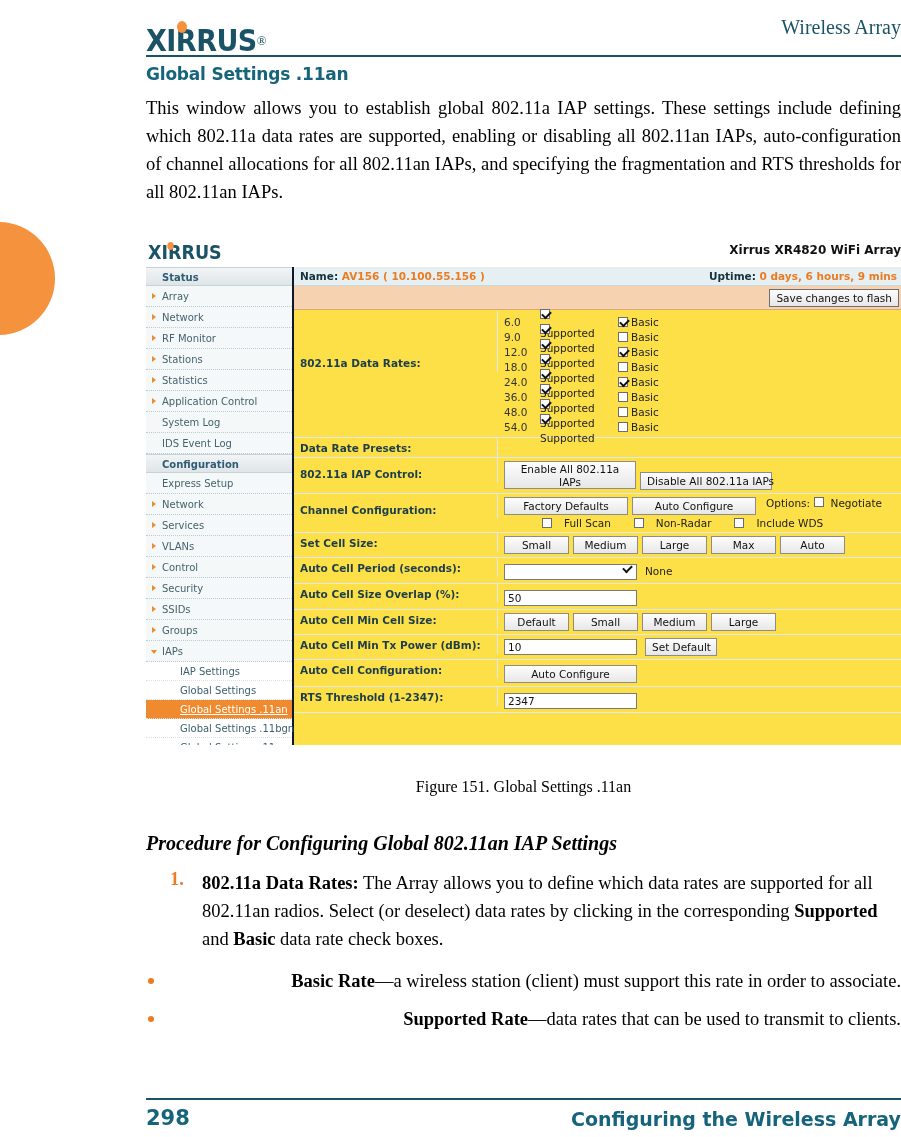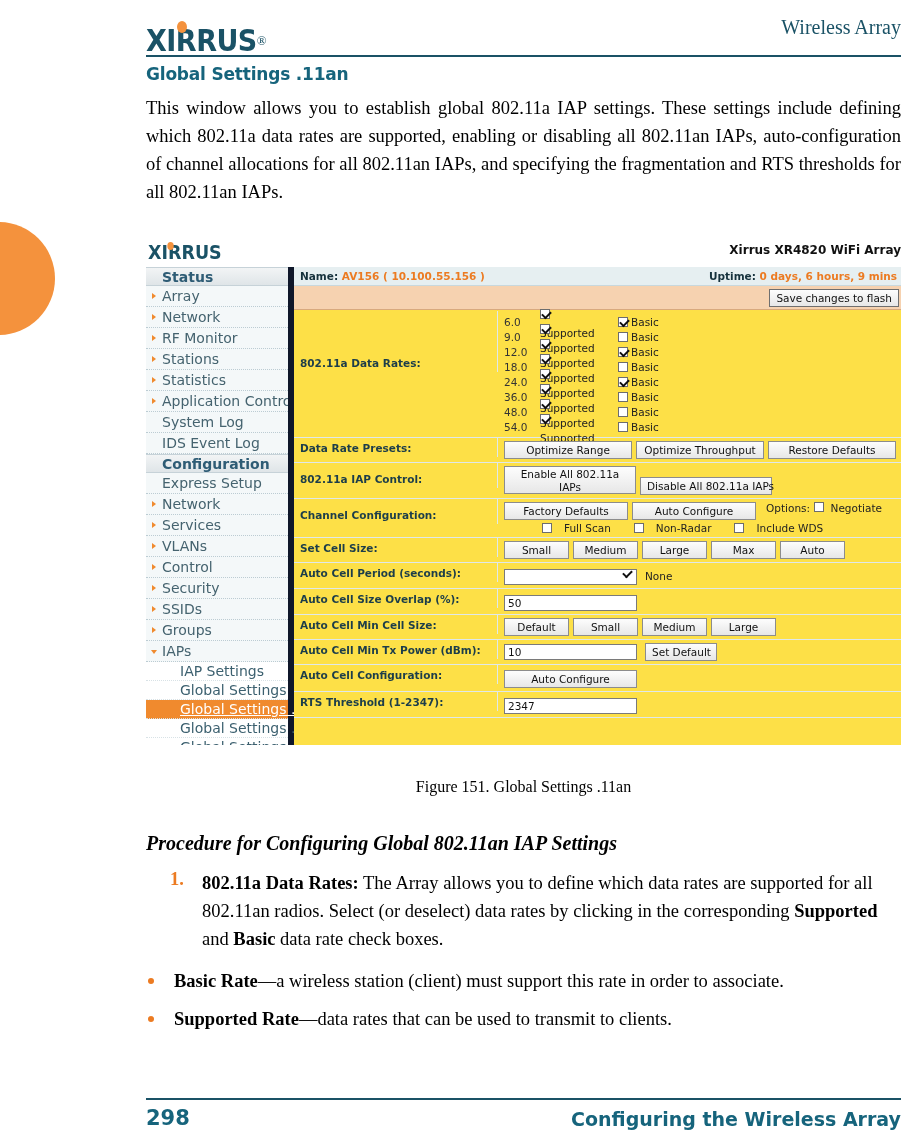--- a/index.html
+++ b/index.html
@@ -86,22 +86,22 @@
     font-size:12px; font-weight:bold; color:#111;
     white-space:nowrap;
   }
 
   .shot-body { position:absolute; left:0; top:34px; right:0; bottom:0; display:flex; }
 
   
   .sidebar {
     width:148px; flex:0 0 148px;
     background:#bef264;
-    border-right:6px solid #0f172a;
-    font-size:14px;
+    border-right:2px solid #0f172a;
+    font-size:10px;
   }
   .nav-head {
     height:19px; line-height:19px; padding-left:16px;
     font-weight:bold; color:#2e5c75;
     background:linear-gradient(to bottom,#f2f4f5 0%,#dfe5e8 100%);
     border-top:1px solid #c6d2d8; border-bottom:1px solid #c6d2d8;
   }
   .nav-item {
     position:relative;
     height:21px; line-height:21px; padding-left:16px;
@@ -217,21 +217,21 @@
     margin:0 0 14px 0; color:#000;
     font-family:"Liberation Serif", serif;
   }
   ol.steps { margin:0; padding:0; list-style:none; }
   ol.steps li { position:relative; padding-left:56px; margin-bottom:8px; }
   .step-num {
     position:absolute; left:24px; top:0;
     color:#ec7b22; font-weight:bold; font-size:18.5px;
   }
   .step-body { font-size:18.5px; line-height:28px; text-align:justify; }
-  ul.bullets { margin:14px 0 0 0; padding:0; list-style:none; }
+  ul.bullets { margin:14px 0 0 0; padding:0; list-style:none;text-align:right; }
   ul.bullets li { position:relative; padding-left:28px; margin-bottom:10px; }
   .bullet-dot {
     position:absolute; left:2px; top:11px;
     width:6px; height:6px; background:#ec7b22; border-radius:50%;
   }
   .bullet-body { font-size:18.5px; line-height:28px; }
   b, .b { font-weight:bold; }
 
   
   .footer-rule {
@@ -379,27 +379,20 @@
                   <span class="rate-val">54.0</span>
                   <span class="rate-sup"><span class="cb checked"></span><span class="cb-lab">Supported</span></span>
                   <span class="cb"></span>
                   <span class="cb-lab">Basic</span>
                 </div>
               </div>
           </div>
 
           <div class="row">
             <div class="lab">Data Rate Presets:</div>
-            <div class="fld">
-              <div class="btnline">
-                <span class="btn" style="width:132px">Optimize Range</span>
-                <span class="btn" style="width:132px">Optimize Throughput</span>
-                <span class="btn" style="width:132px">Restore Defaults</span>
-              </div>
-            </div>
           </div>
 
           <div class="row">
             <div class="lab" style="padding-top:10px;">802.11a IAP Control:</div>
             <div class="fld">
               <div class="btnline" style="align-items:flex-start">
                 <span class="btn tall" style="width:132px">Enable All 802.11a IAPs</span>
                 <span class="btn" style="width:132px;margin-top:11px">Disable All 802.11a IAPs</span>
               </div>
             </div>

